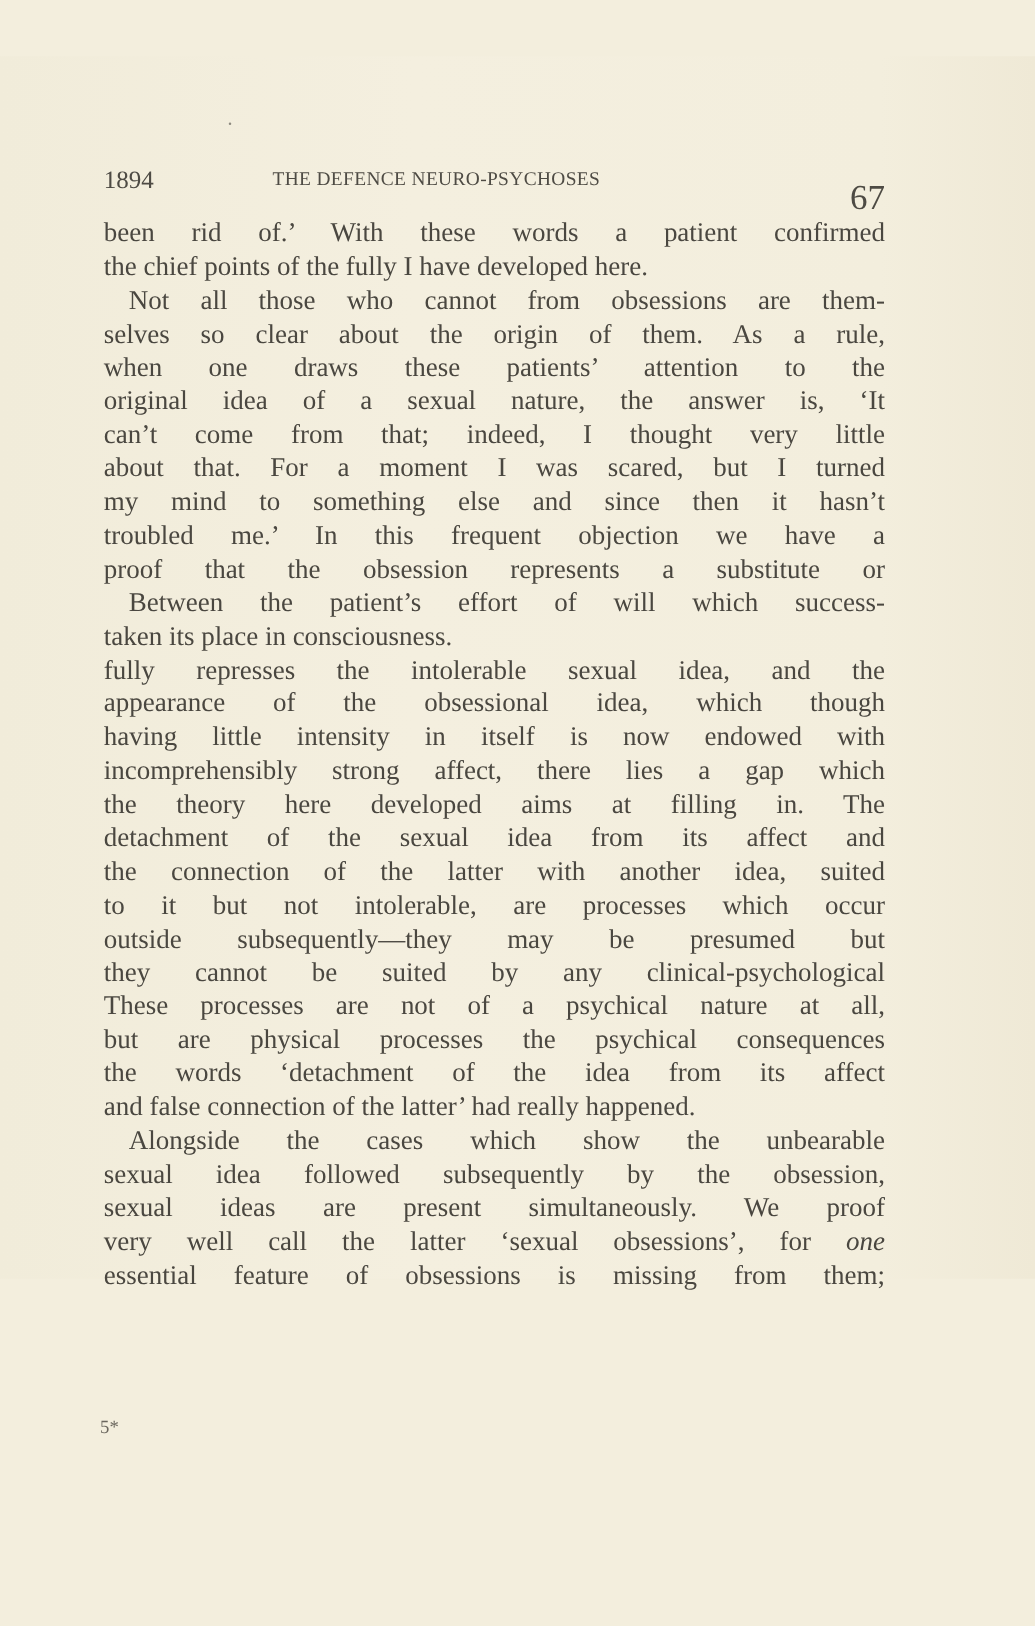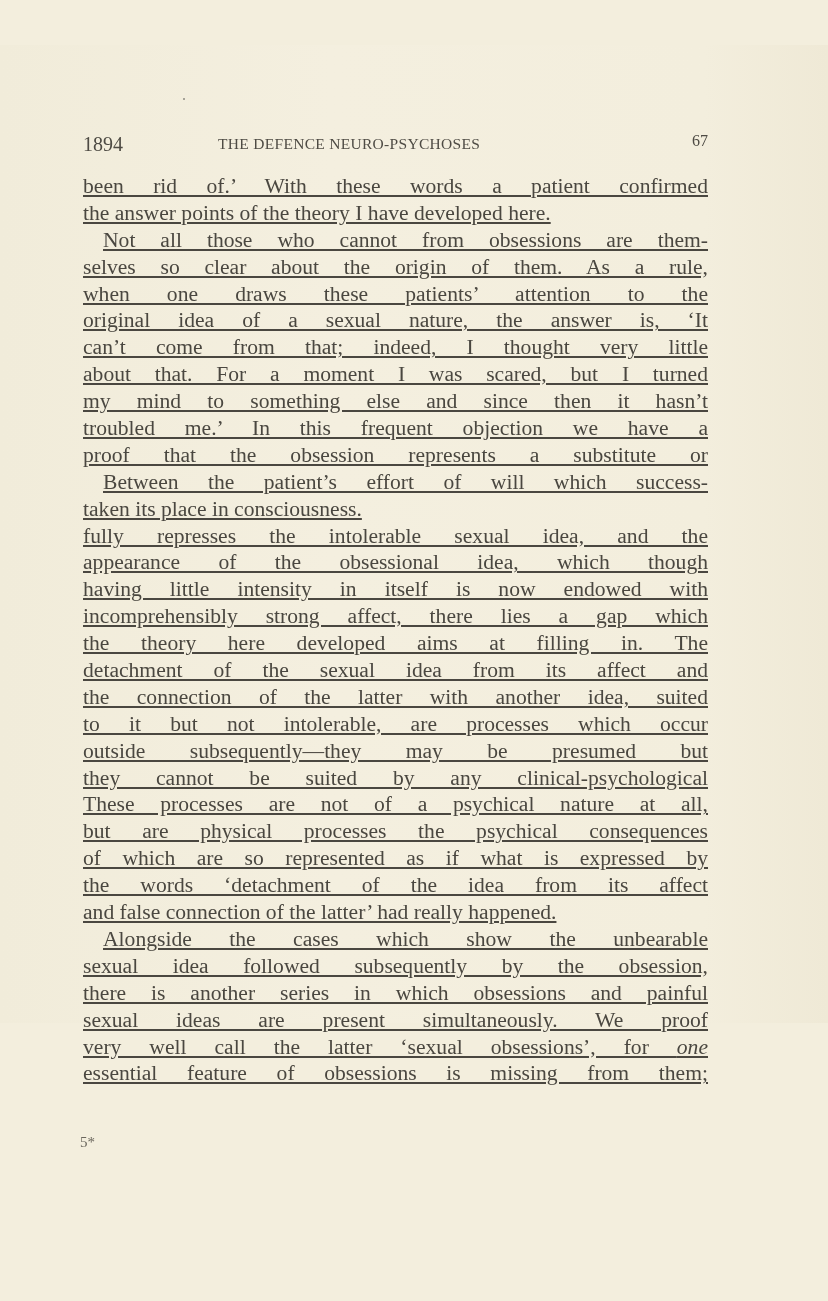--- a/index.html
+++ b/index.html
@@ -46,33 +46,32 @@
     .rh-title {
       position: absolute;
       left: 135px;
       top: 4px;
       font-size: 15.5px;
       letter-spacing: 0.3px;
     }
     .rh-page {
       position: absolute;
       right: 0;
-      top: 1px;
-      font-size: 16px;
+      top: 12px;
+      font-size: 28px;
     }
     .body-text {
       position: absolute;
       left: 83px;
       top: 128px;
       width: 625px;
       font-family: "Liberation Serif", "DejaVu Serif", serif;
       font-size: 21.6px;
       line-height: 26.9px;
       color: #4a4740;
-      text-decoration: underline;
     }
     .line {
       display: block;
       white-space: nowrap;
       text-align: justify;
       text-align-last: justify;
       height: 26.9px;
     }
     .line.last {
       text-align-last: left;
@@ -99,21 +98,21 @@
   <div class="speck"></div>
 
   <div class="running-head">
     <span class="rh-year">1894</span>
     <span class="rh-title">THE DEFENCE NEURO-PSYCHOSES</span>
     <span class="rh-page">67</span>
   </div>
 
   <div class="body-text">
     <span class="line">been rid of.’  With these words a patient confirmed</span>
-    <span class="line last">the answer points of the theory I have developed here.</span>
+    <span class="line last">the chief points of the fully I have developed here.</span>
     <span class="line indent">Not all those who cannot from obsessions are them-</span>
     <span class="line">selves so clear about the origin of them.  As a rule,</span>
     <span class="line">when one draws these patients’ attention to the</span>
     <span class="line">original idea of a sexual nature, the answer is, ‘It</span>
     <span class="line">can’t come from that; indeed, I thought very little</span>
     <span class="line">about that.  For a moment I was scared, but I turned</span>
     <span class="line">my mind to something else and since then it hasn’t</span>
     <span class="line">troubled me.’  In this frequent objection we have a</span>
     <span class="line">proof that the obsession represents a substitute or</span>
     <span class="line indent">Between the patient’s effort of will which success-</span>
@@ -123,25 +122,23 @@
     <span class="line">having little intensity in itself is now endowed with</span>
     <span class="line">incomprehensibly strong affect, there lies a gap which</span>
     <span class="line">the theory here developed aims at filling in.  The</span>
     <span class="line">detachment of the sexual idea from its affect and</span>
     <span class="line">the connection of the latter with another idea, suited</span>
     <span class="line">to it but not intolerable, are processes which occur</span>
     <span class="line">outside subsequently—they may be presumed but</span>
     <span class="line">they cannot be suited by any clinical-psychological</span>
     <span class="line">These processes are not of a psychical nature at all,</span>
     <span class="line">but are physical processes the psychical consequences</span>
-    <span class="line">of which are so represented as if what is expressed by</span>
     <span class="line">the words ‘detachment of the idea from its affect</span>
     <span class="line last">and false connection of the latter’ had really happened.</span>
     <span class="line indent">Alongside the cases which show the unbearable</span>
     <span class="line">sexual idea followed subsequently by the obsession,</span>
-    <span class="line">there is another series in which obsessions and painful</span>
     <span class="line">sexual ideas are present simultaneously.  We proof</span>
     <span class="line"><span>very well call the latter ‘sexual obsessions’, for </span><span class="italic">one</span></span>
     <span class="line">essential feature of obsessions is missing from them;</span>
   </div>
 
   <div class="signature">5*</div>
 </div>
 
 </body></html>

